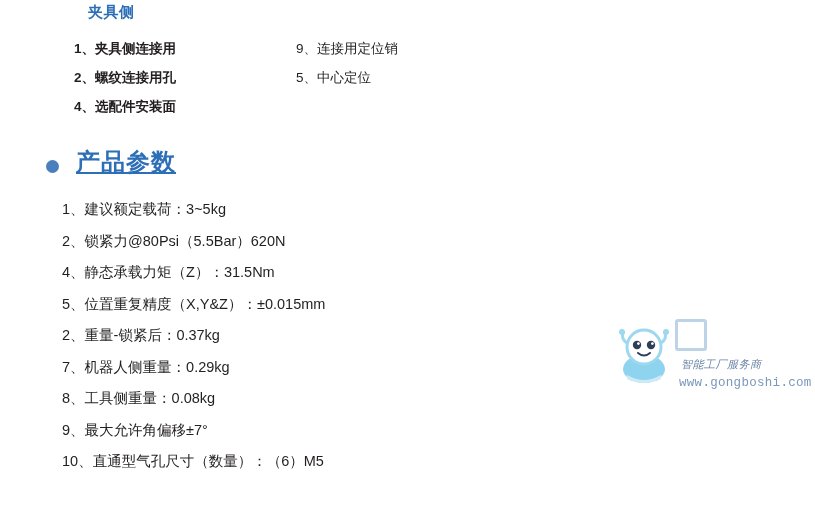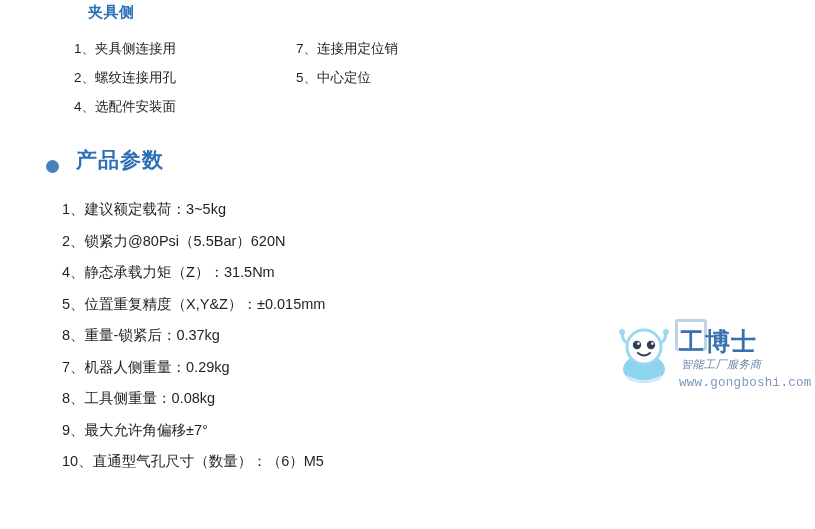--- a/index.html
+++ b/index.html
@@ -41,20 +41,21 @@
     position: absolute;
     left: 74px;
     top: 34px;
     width: 700px;
   }
   .fix-col-left {
     position: absolute;
     left: 0;
     top: 0;
     width: 230px;
+    font-weight: bold;
   }
   .fix-col-right {
     position: absolute;
     left: 222px;
     top: 0;
     width: 260px;
   }
   .fix-item {
     font-size: 13.5px;
     color: #231f20;
@@ -75,24 +76,25 @@
     top: 14px;
     width: 13px;
     height: 13px;
     border-radius: 50%;
     background: #4a7fbd;
   }
   .param-title {
     position: absolute;
     left: 76px;
     top: 0px;
-    font-size: 21px;
+    font-size: 24px;
     font-weight: bold;
     color: #2d6fb7;
     letter-spacing: 1px;
+    text-decoration: underline;
   }
   .param-list {
     position: absolute;
     left: 62px;
     top: 48px;
     width: 700px;
   }
   .param-item {
     font-size: 14.5px;
     color: #231f20;
@@ -161,36 +163,36 @@
   <div class="section-fixture">
     <div class="fixture-title">夹具侧</div>
 
     <div class="fixture-list">
       <div class="fix-col-left">
         <div class="fix-item">1、夹具侧连接用</div>
         <div class="fix-item">2、螺纹连接用孔</div>
         <div class="fix-item">4、选配件安装面</div>
       </div>
       <div class="fix-col-right">
-        <div class="fix-item">7、连接用定位销</div>
+        <div class="fix-item">9、连接用定位销</div>
         <div class="fix-item">5、中心定位</div>
       </div>
     </div>
   </div>
 
   <div class="section-params">
     <div class="param-bullet"></div>
     <div class="param-title">产品参数</div>
 
     <div class="param-list">
       <div class="param-item">1、建议额定载荷：3~5kg</div>
       <div class="param-item">2、锁紧力@80Psi（5.5Bar）620N</div>
       <div class="param-item">4、静态承载力矩（Z）：31.5Nm</div>
       <div class="param-item">5、位置重复精度（X,Y&amp;Z）：±0.015mm</div>
-      <div class="param-item">8、重量-锁紧后：0.37kg</div>
+      <div class="param-item">2、重量-锁紧后：0.37kg</div>
       <div class="param-item">7、机器人侧重量：0.29kg</div>
       <div class="param-item">8、工具侧重量：0.08kg</div>
       <div class="param-item">9、最大允许角偏移±7°</div>
       <div class="param-item">10、直通型气孔尺寸（数量）：（6）M5</div>
     </div>
   </div>
 
   <div class="logo-block">
     <div class="logo-square"></div>
     <svg class="logo-mascot" viewBox="0 0 62 60">
@@ -201,18 +203,17 @@
       <circle cx="24" cy="22" r="4.2" fill="#2f3f57"></circle>
       <circle cx="38" cy="22" r="4.2" fill="#2f3f57"></circle>
       <circle cx="25.4" cy="20.6" r="1.4" fill="#ffffff"></circle>
       <circle cx="39.4" cy="20.6" r="1.4" fill="#ffffff"></circle>
       <path d="M25 30 q6 5 12 0" stroke="#2f3f57" stroke-width="2" fill="none" stroke-linecap="round"></path>
       <path d="M14 20 q-6 -4 -4 -10" stroke="#9ed8f0" stroke-width="3" fill="none" stroke-linecap="round"></path>
       <path d="M48 20 q6 -4 4 -10" stroke="#9ed8f0" stroke-width="3" fill="none" stroke-linecap="round"></path>
       <circle cx="9" cy="9" r="3" fill="#9ed8f0"></circle>
       <circle cx="53" cy="9" r="3" fill="#9ed8f0"></circle>
     </svg>
-    <div class="logo-text-main">工博士</div>
     <div class="logo-text-sub">智能工厂服务商</div>
     <div class="logo-url">www.gongboshi.com</div>
   </div>
 
 </div>
 
 </body></html>

